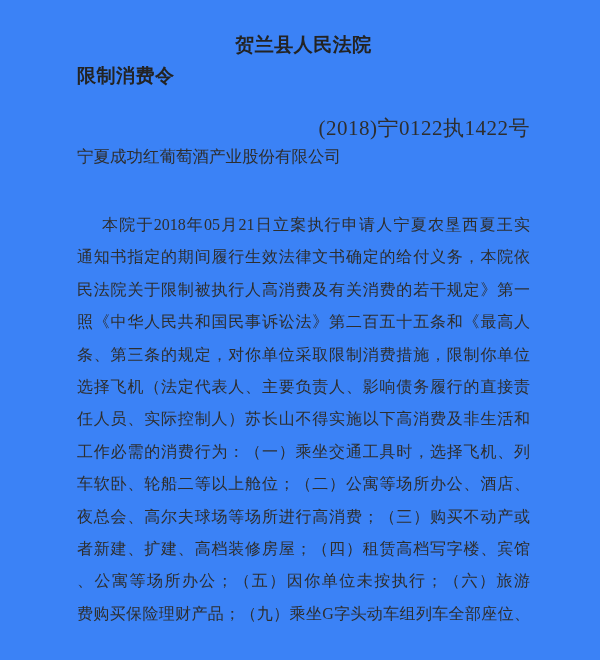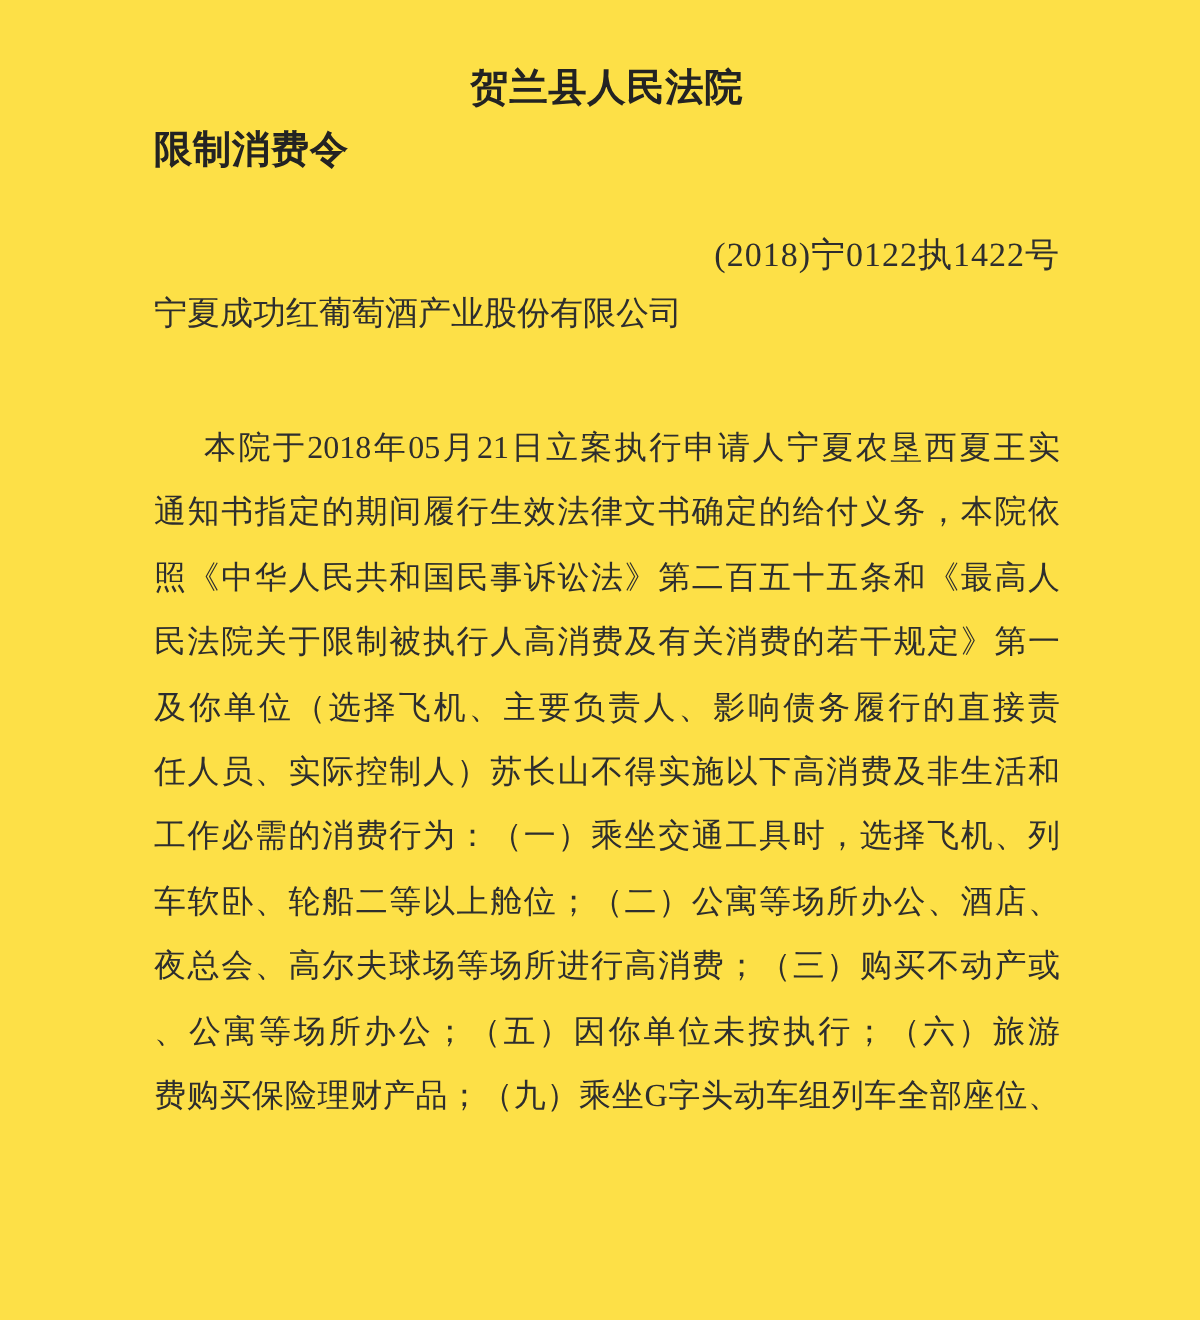--- a/index.html
+++ b/index.html
@@ -40,21 +40,21 @@
     font-size: 19px;
     line-height: 22px;
     font-weight: bold;
     color: var(--title-color, #232323);
     letter-spacing: 0.5px;
   }
   .case-number {
     position: absolute;
     top: 118px;
     right: 70px;
-    font-size: 17px;
+    font-size: 21px;
     line-height: 20px;
     letter-spacing: 0.5px;
   }
   .addressee {
     position: absolute;
     top: 147px;
     left: 77px;
     font-size: 16.5px;
     line-height: 20px;
     text-align: right;
@@ -77,31 +77,33 @@
     overflow: hidden;
     white-space: nowrap;
   }
   .body-lines .line:first-child {
     text-indent: 25px;
   }
 </style>
 </head>
 <body style="background: rgb(255, 255, 255);">
 
-<div class="page" style="--text-color: #2e2e2e; --title-color: #232323; background: #fde047;">
+<div class="page" style="--text-color: #2e2e2e; --title-color: #232323; background: #3b82f6;">
   <div class="court-name">贺兰县人民法院</div>
   <div class="doc-title">限制消费令</div>
   <div class="case-number">(2018)宁0122执1422号</div>
   <div class="addressee">宁夏成功红葡萄酒产业股份有限公司</div>
   <div class="body-lines">
       <div class="line">本院于2018年05月21日立案执行申请人宁夏农垦西夏王实</div>
       <div class="line">通知书指定的期间履行生效法律文书确定的给付义务，本院依</div>
+      <div class="line">民法院关于限制被执行人高消费及有关消费的若干规定》第一</div>
       <div class="line">照《中华人民共和国民事诉讼法》第二百五十五条和《最高人</div>
-      <div class="line">民法院关于限制被执行人高消费及有关消费的若干规定》第一</div>
-      <div class="line">及你单位（选择飞机、主要负责人、影响债务履行的直接责</div>
+      <div class="line">条、第三条的规定，对你单位采取限制消费措施，限制你单位</div>
+      <div class="line">选择飞机（法定代表人、主要负责人、影响债务履行的直接责</div>
       <div class="line">任人员、实际控制人）苏长山不得实施以下高消费及非生活和</div>
       <div class="line">工作必需的消费行为：（一）乘坐交通工具时，选择飞机、列</div>
       <div class="line">车软卧、轮船二等以上舱位；（二）公寓等场所办公、酒店、</div>
       <div class="line">夜总会、高尔夫球场等场所进行高消费；（三）购买不动产或</div>
+      <div class="line">者新建、扩建、高档装修房屋；（四）租赁高档写字楼、宾馆</div>
       <div class="line">、公寓等场所办公；（五）因你单位未按执行；（六）旅游</div>
       <div class="line">费购买保险理财产品；（九）乘坐G字头动车组列车全部座位、</div>
     </div>
 </div>
 
 </body></html>

